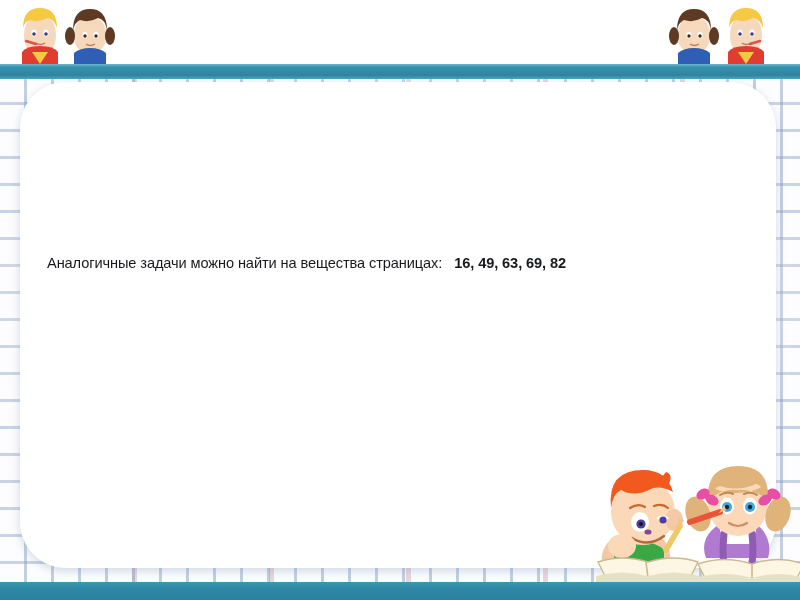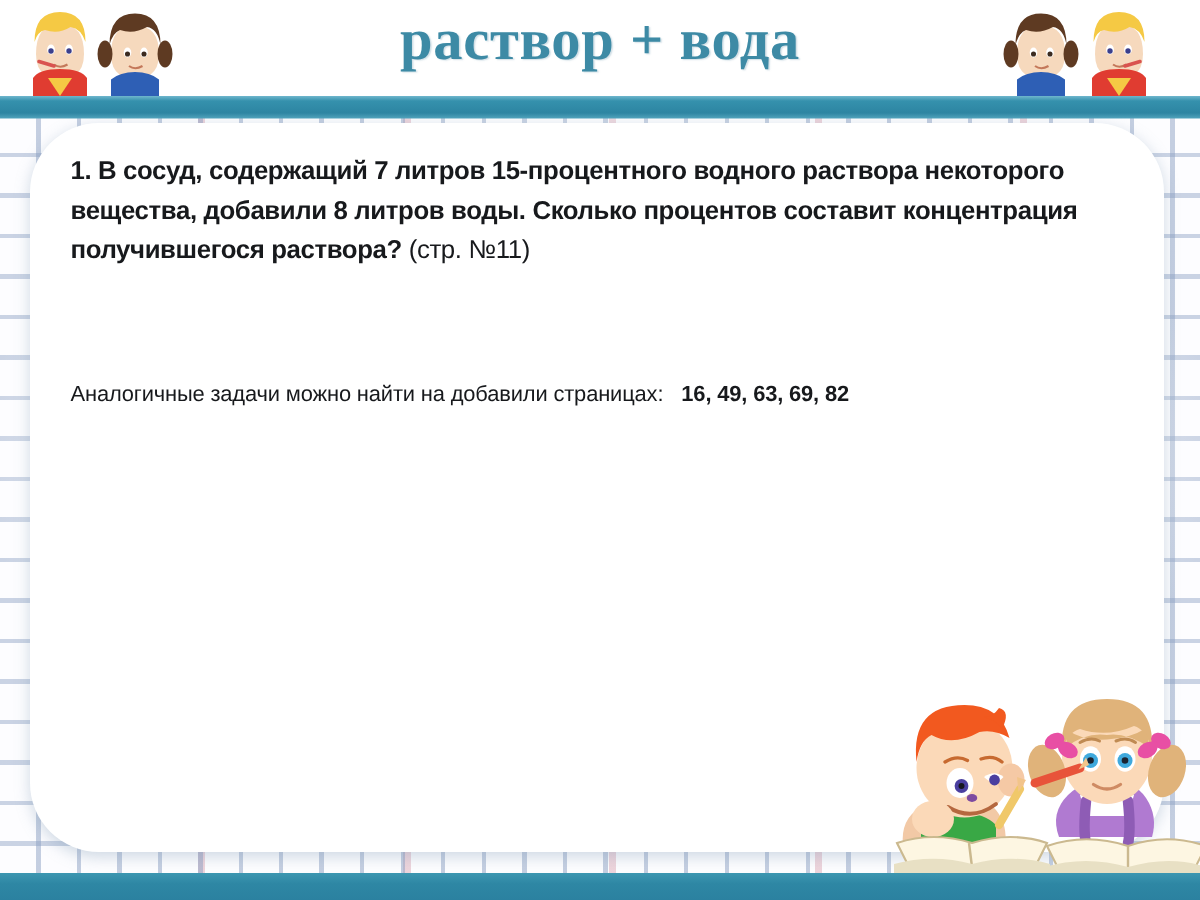--- a/index.html
+++ b/index.html
@@ -88,23 +88,20 @@
 </head>
 <body>
 
 <div id="slide">
 
   <div id="paper"></div>
   <div id="paper-fade"></div>
 
   <div id="panel"></div>
 
-  <div id="header">
-    <div id="title">раствор + вода</div>
-  </div>
   <div id="header-bar"></div>
 
   <div class="kids-top" id="kids-tl">
     <svg viewBox="0 0 130 64" xmlns="http://www.w3.org/2000/svg">
 
       <g>
         <path d="M22 50 q-6 -4 -6 -14 q0 -20 16 -20 q16 0 16 20 q0 10 -6 14 z" fill="#f6d9bd"></path>
         <path d="M15 28 q0 -20 17 -20 q17 0 17 20 q-3 -9 -10 -10 q-8 5 -17 2 q-5 1 -7 8 z" fill="#f5c944"></path>
         <ellipse cx="26" cy="33" rx="2.6" ry="3.4" fill="#fff"></ellipse>
           <circle cx="26" cy="34" r="1.8" fill="#3b3f8c"></circle>
@@ -236,17 +233,16 @@
       <g>
         <path d="M112 126 q26 -9 54 0 q26 -9 52 0 l-8 16 q-20 -8 -44 0 q-24 -8 -46 0 z" fill="#fdf6e2" stroke="#cbb98f" stroke-width="1.4"></path>
         <path d="M166 126 l0 16" stroke="#cbb98f" stroke-width="1.6"></path>
         <path d="M110 140 q28 -8 56 0 q28 -8 52 0 l0 6 l-108 0 z" fill="#e8e0c4"></path>
       </g>
     </svg>
   </div>
 
   <div id="footer-bar"></div>
 
-  <div id="question"><span>1. В сосуд, содержащий 7 литров 15-процентного водного раствора некоторого вещества, добавили 8 литров воды. Сколько процентов составит концентрация получившегося раствора? </span><span class="plain">(стр. №11)</span></div>
-
-  <div id="similar"><span>Аналогичные задачи можно найти на добавили страницах:</span><span class="pages">16, 49, 63, 69, 82</span></div>
+
+  <div id="similar"><span>Аналогичные задачи можно найти на вещества страницах:</span><span class="pages">16, 49, 63, 69, 82</span></div>
 
 </div>
 
 </body></html>

